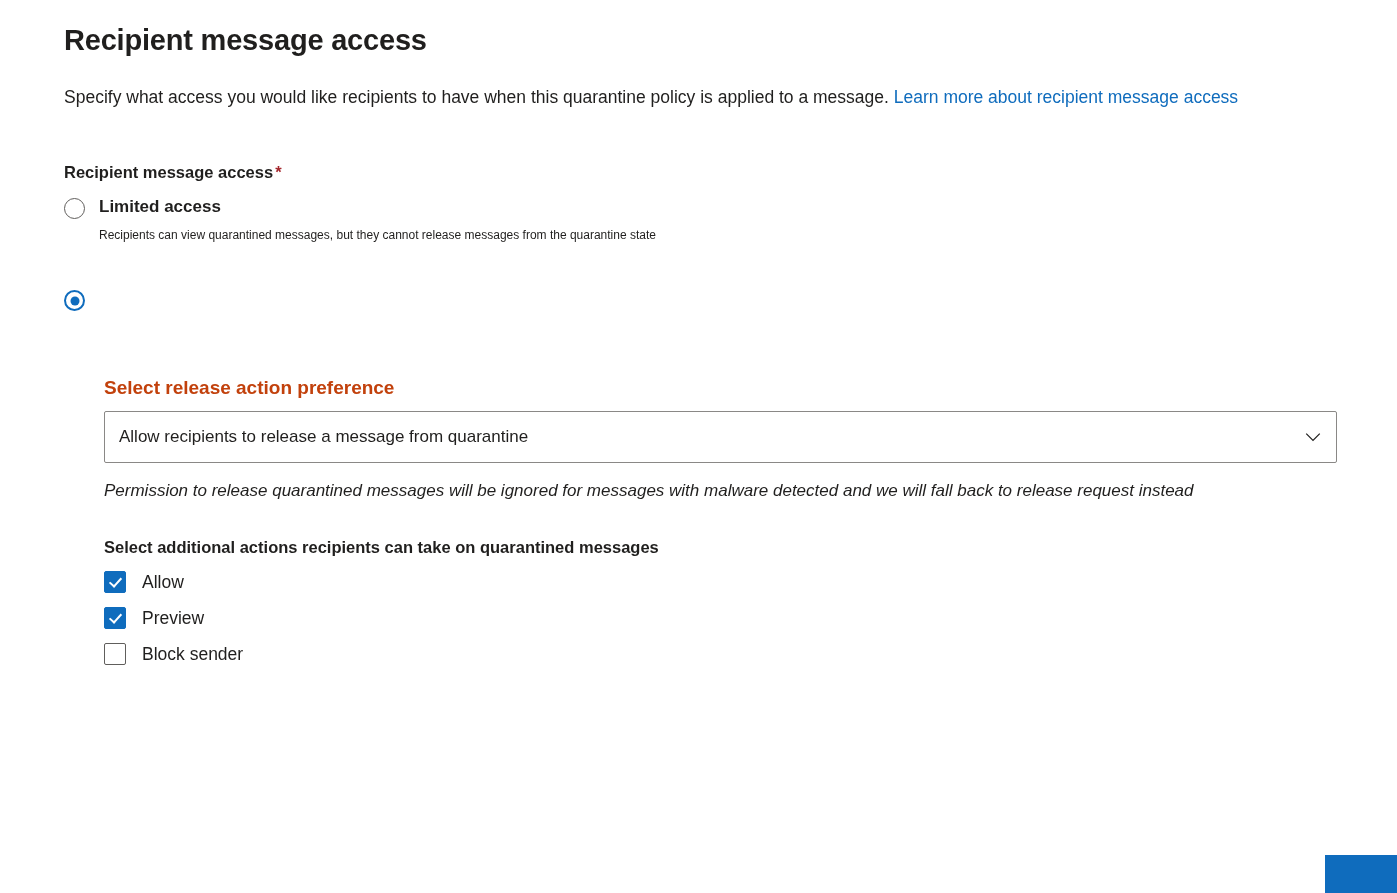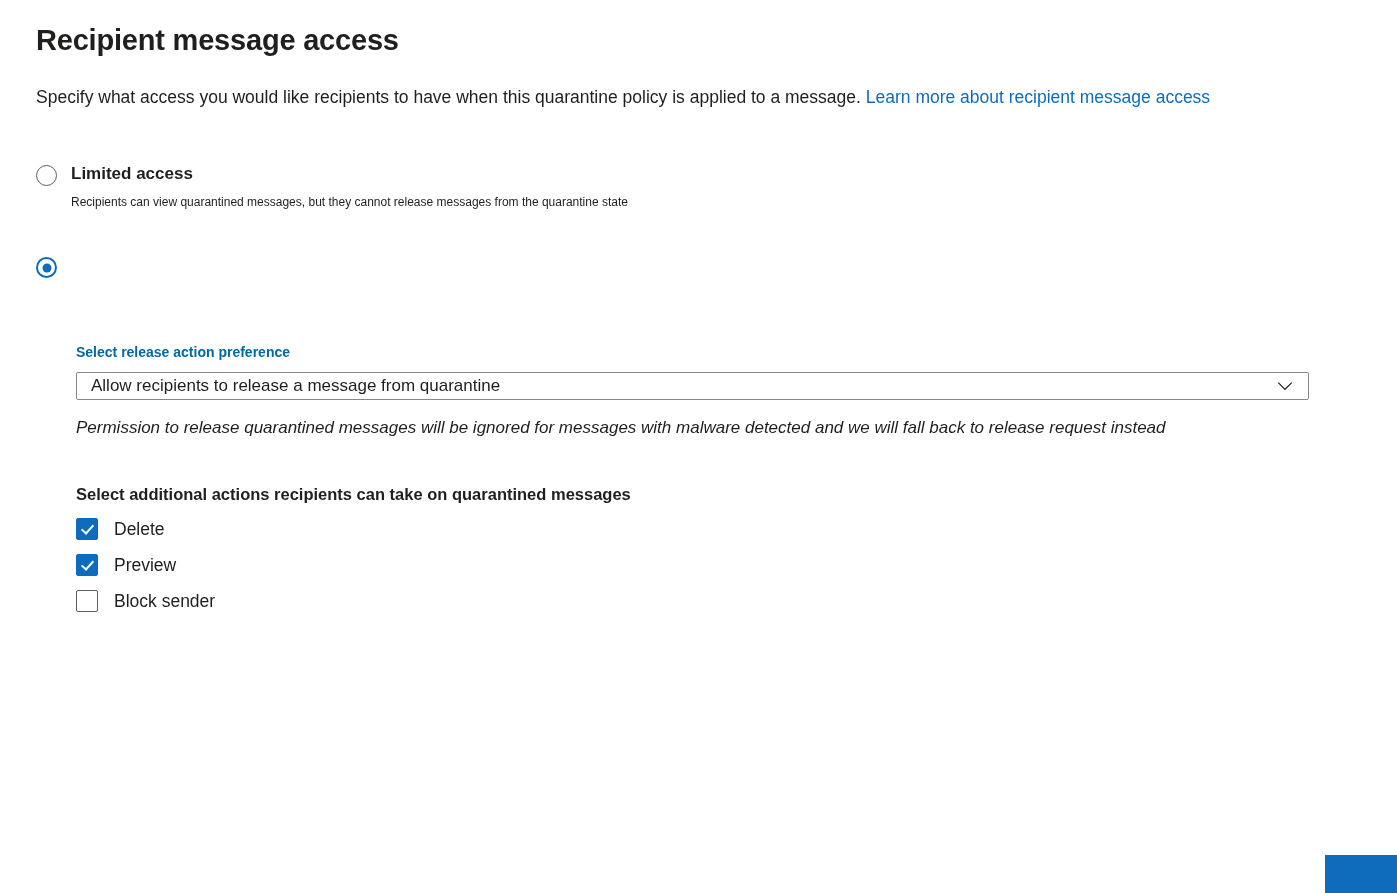--- a/index.html
+++ b/index.html
@@ -9,21 +9,21 @@
   }
   body {
     width: 1397px;
     height: 893px;
     font-family: "Liberation Sans", sans-serif;
     color: #201f1e;
     overflow: hidden;
     position: relative;
   }
   .page {
-    padding: 18px 60px 0 36px;
+    padding: 18px 60px 0 64px;
     box-sizing: border-box;
     width: 1397px;
   }
   .page-title {
     font-size: 29px;
     font-weight: bold;
     letter-spacing: -0.2px;
     color: #201f1e;
     margin: 6px 0 26px 0;
   }
@@ -100,32 +100,32 @@
     margin-top: 4px;
     max-width: 800px;
   }
   .radio-block-spacer { height: 34px; }
 
   .advanced {
     margin-top: 66px;
     margin-left: 40px;
   }
   .sub-label {
-    font-size: 14px;
-    font-weight: bold;
-    color: #0369a1;
+    font-size: 19px;
+    font-weight: bold;
+    color: #c2410c;
     margin-bottom: 12px;
   }
   .select-wrap {
     position: relative;
     width: 1233px;
     max-width: 100%;
   }
   .select-box {
-    height: 28px;
+    height: 52px;
     border: 1px solid #8a8886;
     border-radius: 2px;
     background: #fff;
     display: flex;
     align-items: center;
     padding: 0 14px;
     font-size: 17px;
     color: #201f1e;
     box-sizing: border-box;
     cursor: pointer;
@@ -142,21 +142,21 @@
     line-height: 27px;
     color: #201f1e;
     margin-top: 14px;
     max-width: 1235px;
     font-style: italic;
   }
   .checks-label {
     font-size: 16.5px;
     font-weight: bold;
     color: #201f1e;
-    margin-top: 44px;
+    margin-top: 34px;
     margin-bottom: 14px;
   }
   .check-row {
     display: flex;
     align-items: center;
     margin-bottom: 14px;
     cursor: pointer;
   }
   .check-box {
     width: 22px;
@@ -201,20 +201,23 @@
 </style>
 </head>
 <body>
 
 <div class="page">
 
   <h1 class="page-title">Recipient message access</h1>
 
   <p class="intro"><span>Specify what access you would like recipients to have when this quarantine policy is applied to a message. </span><a class="link" href="#">Learn more about recipient message access</a></p>
 
+  <div class="field-label">
+    <span>Recipient message access</span><span class="req">*</span>
+  </div>
 
   <div class="radio-group">
 
     <div class="radio-row">
       <span class="radio-outer"></span>
       <span class="radio-texts">
         <span class="radio-title">Limited access</span>
         <div class="radio-desc">Recipients can view quarantined messages, but they cannot release messages from the quarantine state</div>
       </span>
     </div>
@@ -239,21 +242,21 @@
         </svg>
       </div>
     </div>
 
     <div class="helper">Permission to release quarantined messages will be ignored for messages with malware detected and we will fall back to release request instead</div>
 
     <div class="checks-label">Select additional actions recipients can take on quarantined messages</div>
 
     <div class="check-row">
       <span class="check-box checked"></span>
-      <span class="check-label">Delete</span>
+      <span class="check-label">Allow</span>
     </div>
 
     <div class="check-row">
       <span class="check-box checked"></span>
       <span class="check-label">Preview</span>
     </div>
 
     <div class="check-row">
       <span class="check-box"></span>
       <span class="check-label">Block sender</span>

